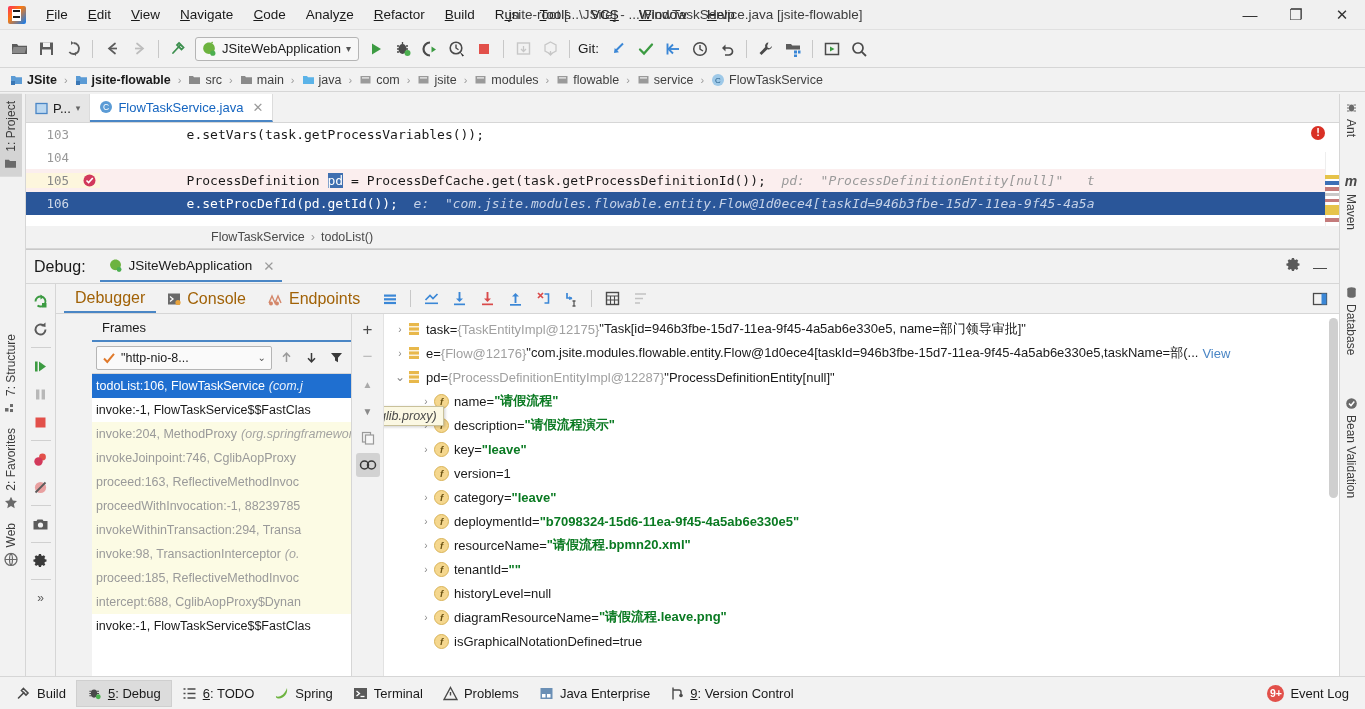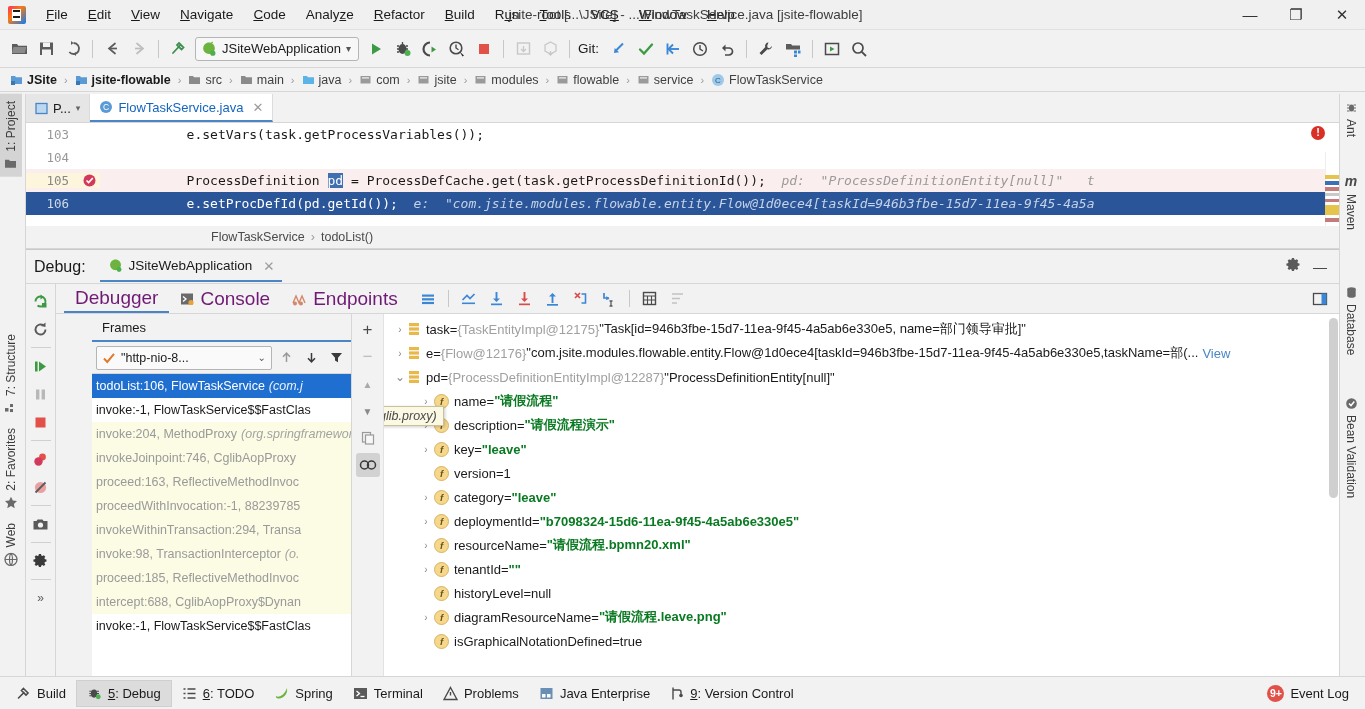--- a/index.html
+++ b/index.html
@@ -117,22 +117,22 @@
   .debug-body { flex:1; display:flex; min-height:0; }
   .dtoolbar { width:30px; background:#f2f2f2; border-right:1px solid #d6d6d6;
               display:flex; flex-direction:column; align-items:center; padding-top:4px; gap:2px; }
   .dti { width:26px; height:26px; display:flex; align-items:center; justify-content:center;
          cursor:default; border-radius:3px; }
   .dtsep { width:20px; height:1px; background:#d0d0d0; margin:3px 0; }
 
   .debug-main { flex:1; display:flex; flex-direction:column; min-width:0; }
   .dtabs { height:30px; display:flex; align-items:stretch; background:#f2f2f2;
            border-bottom:1px solid #d6d6d6; padding-left:8px; }
-  .dtb { display:flex; align-items:center; gap:6px; padding:0 11px; font-size:19px;
-         color:#701a75; cursor:default; }
+  .dtb { display:flex; align-items:center; gap:6px; padding:0 11px; font-size:16px;
+         color:#a16207; cursor:default; }
   .dtb.active { border-bottom:2px solid #4a86c5; font-weight:normal; }
   .dacts { display:flex; align-items:center; gap:2px; padding-left:6px; }
   .dact { width:26px; height:26px; display:flex; align-items:center; justify-content:center;
           border-radius:3px; cursor:default; }
   .dact.dim { opacity:.35; }
   .vsep { width:1px; height:17px; background:#c8c8c8; margin:0 5px; align-self:center; }
 
   .panes { flex:1; display:flex; min-height:0; }
   .pane-frames { width:260px; background:#fff; border-right:1px solid #d6d6d6;
                  display:flex; flex-direction:column; min-width:0;margin-left:36px; }

